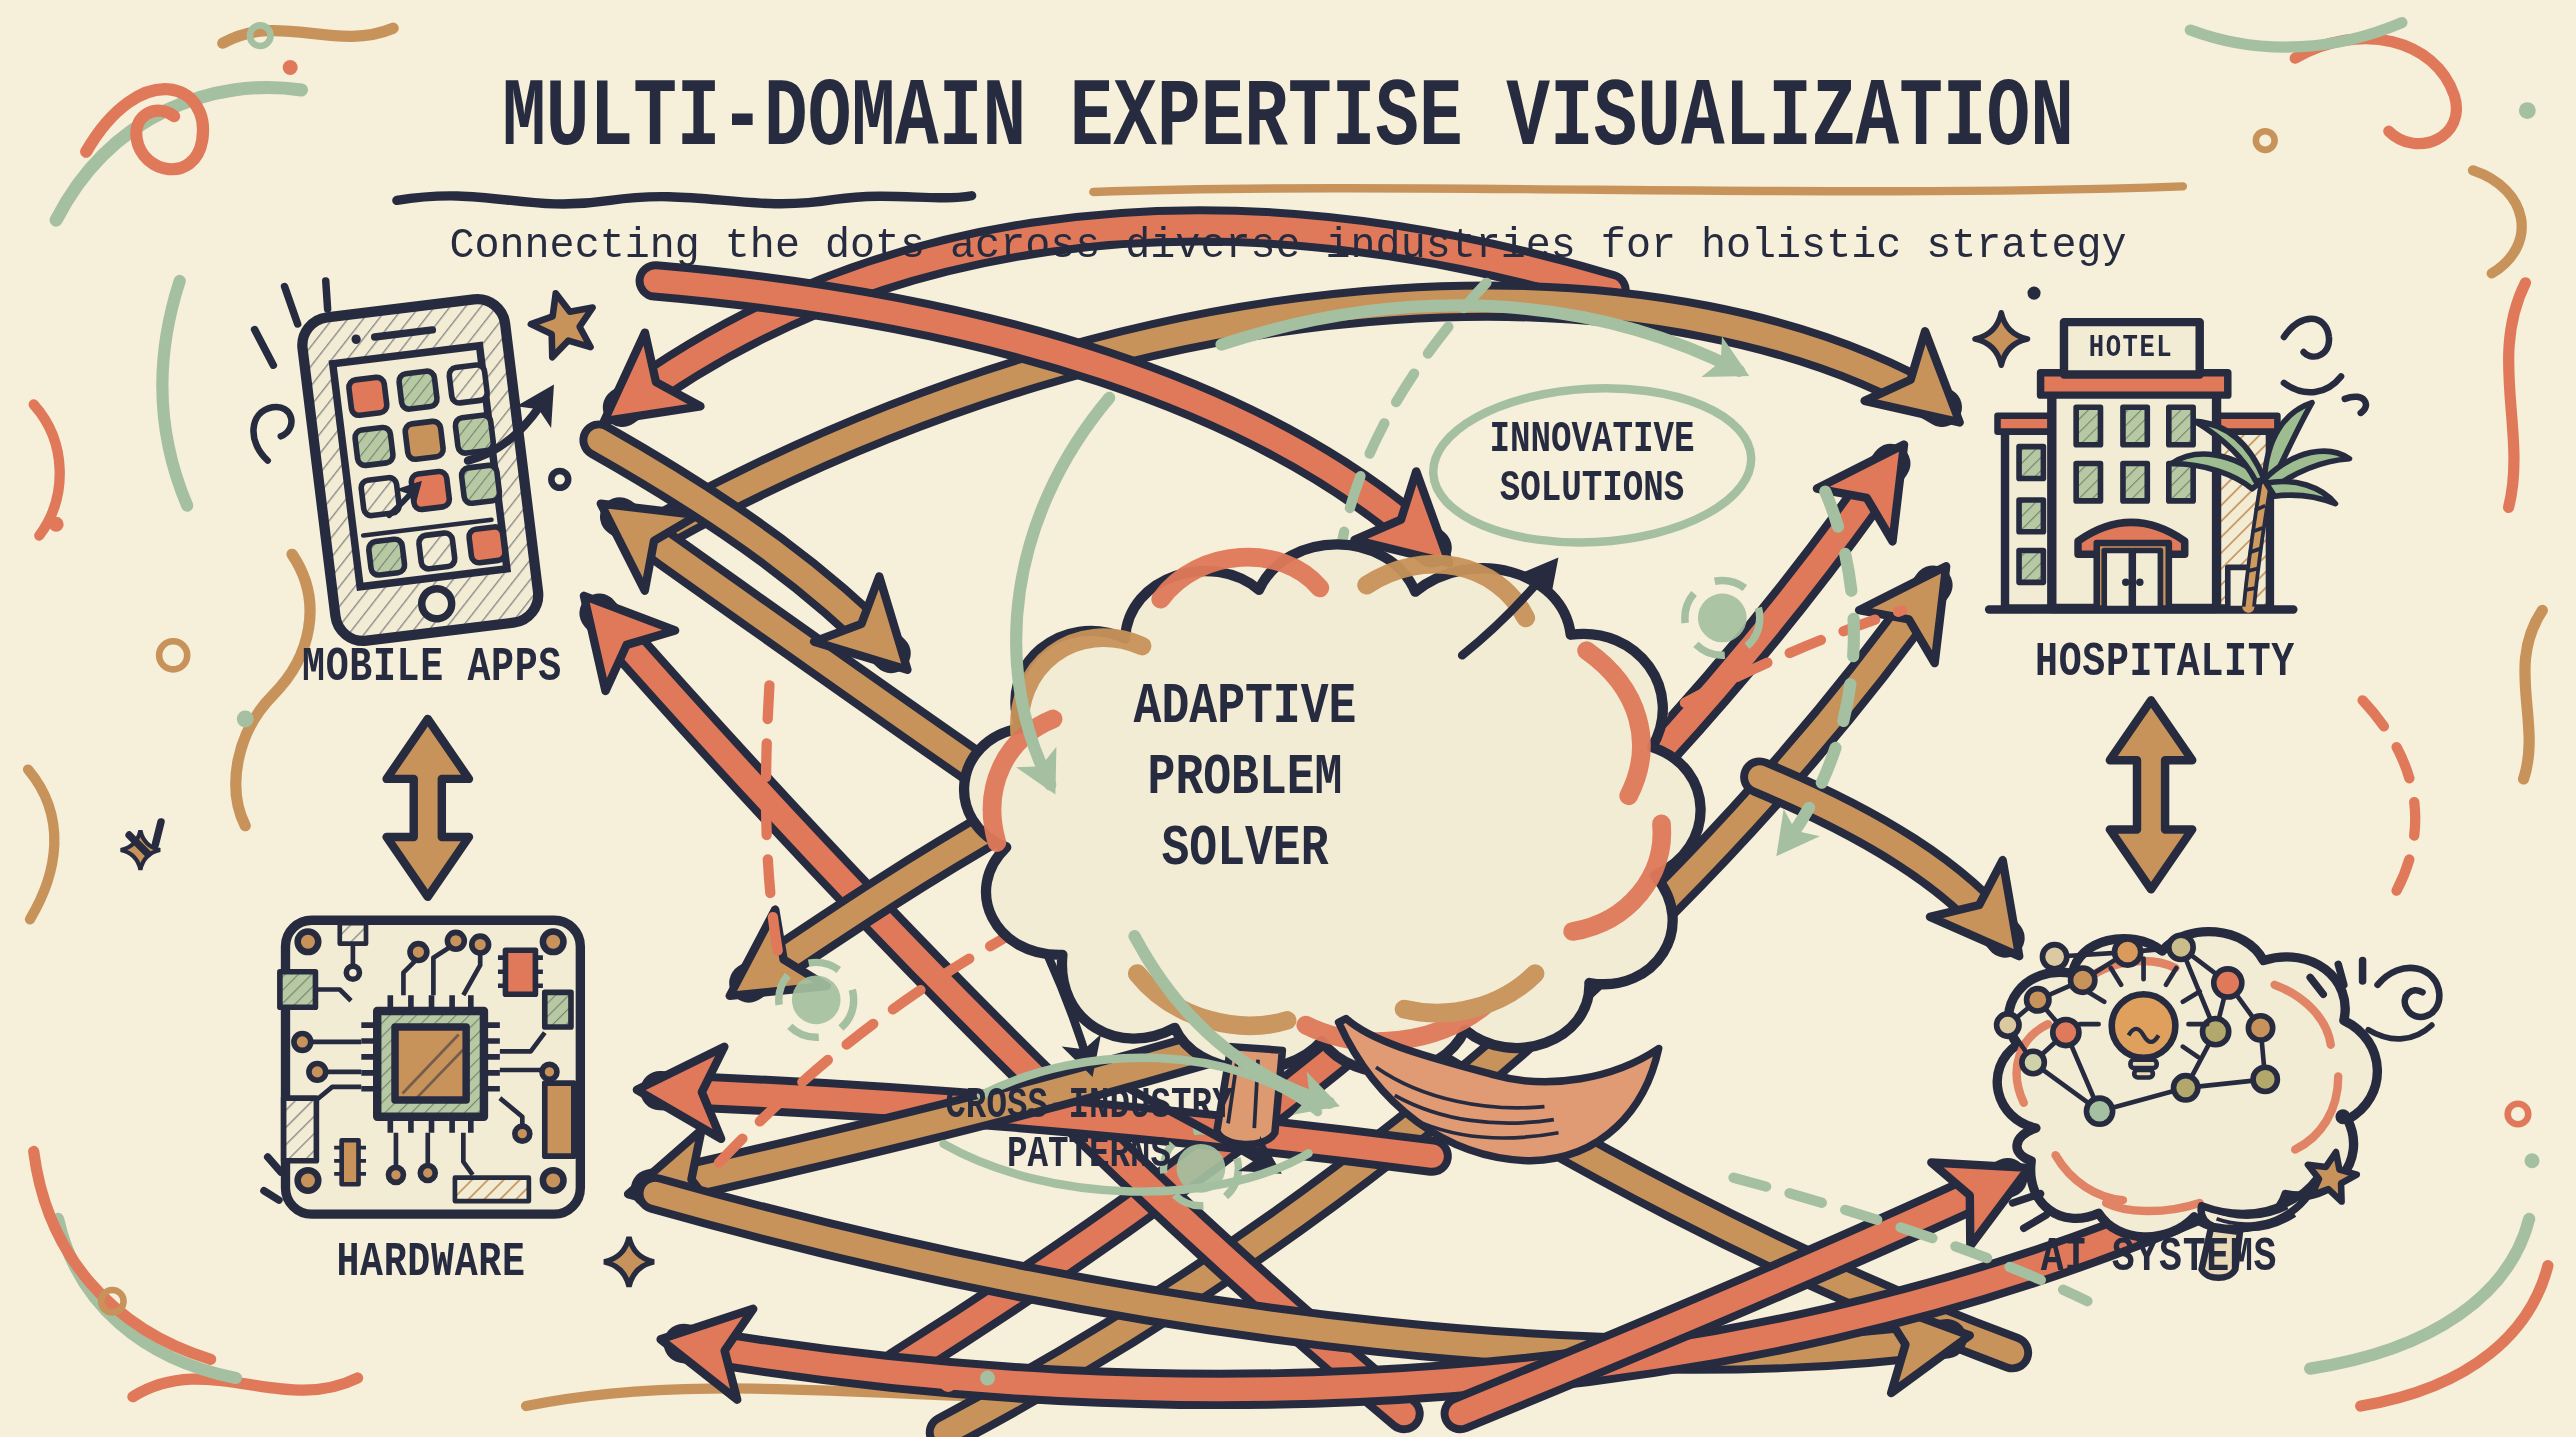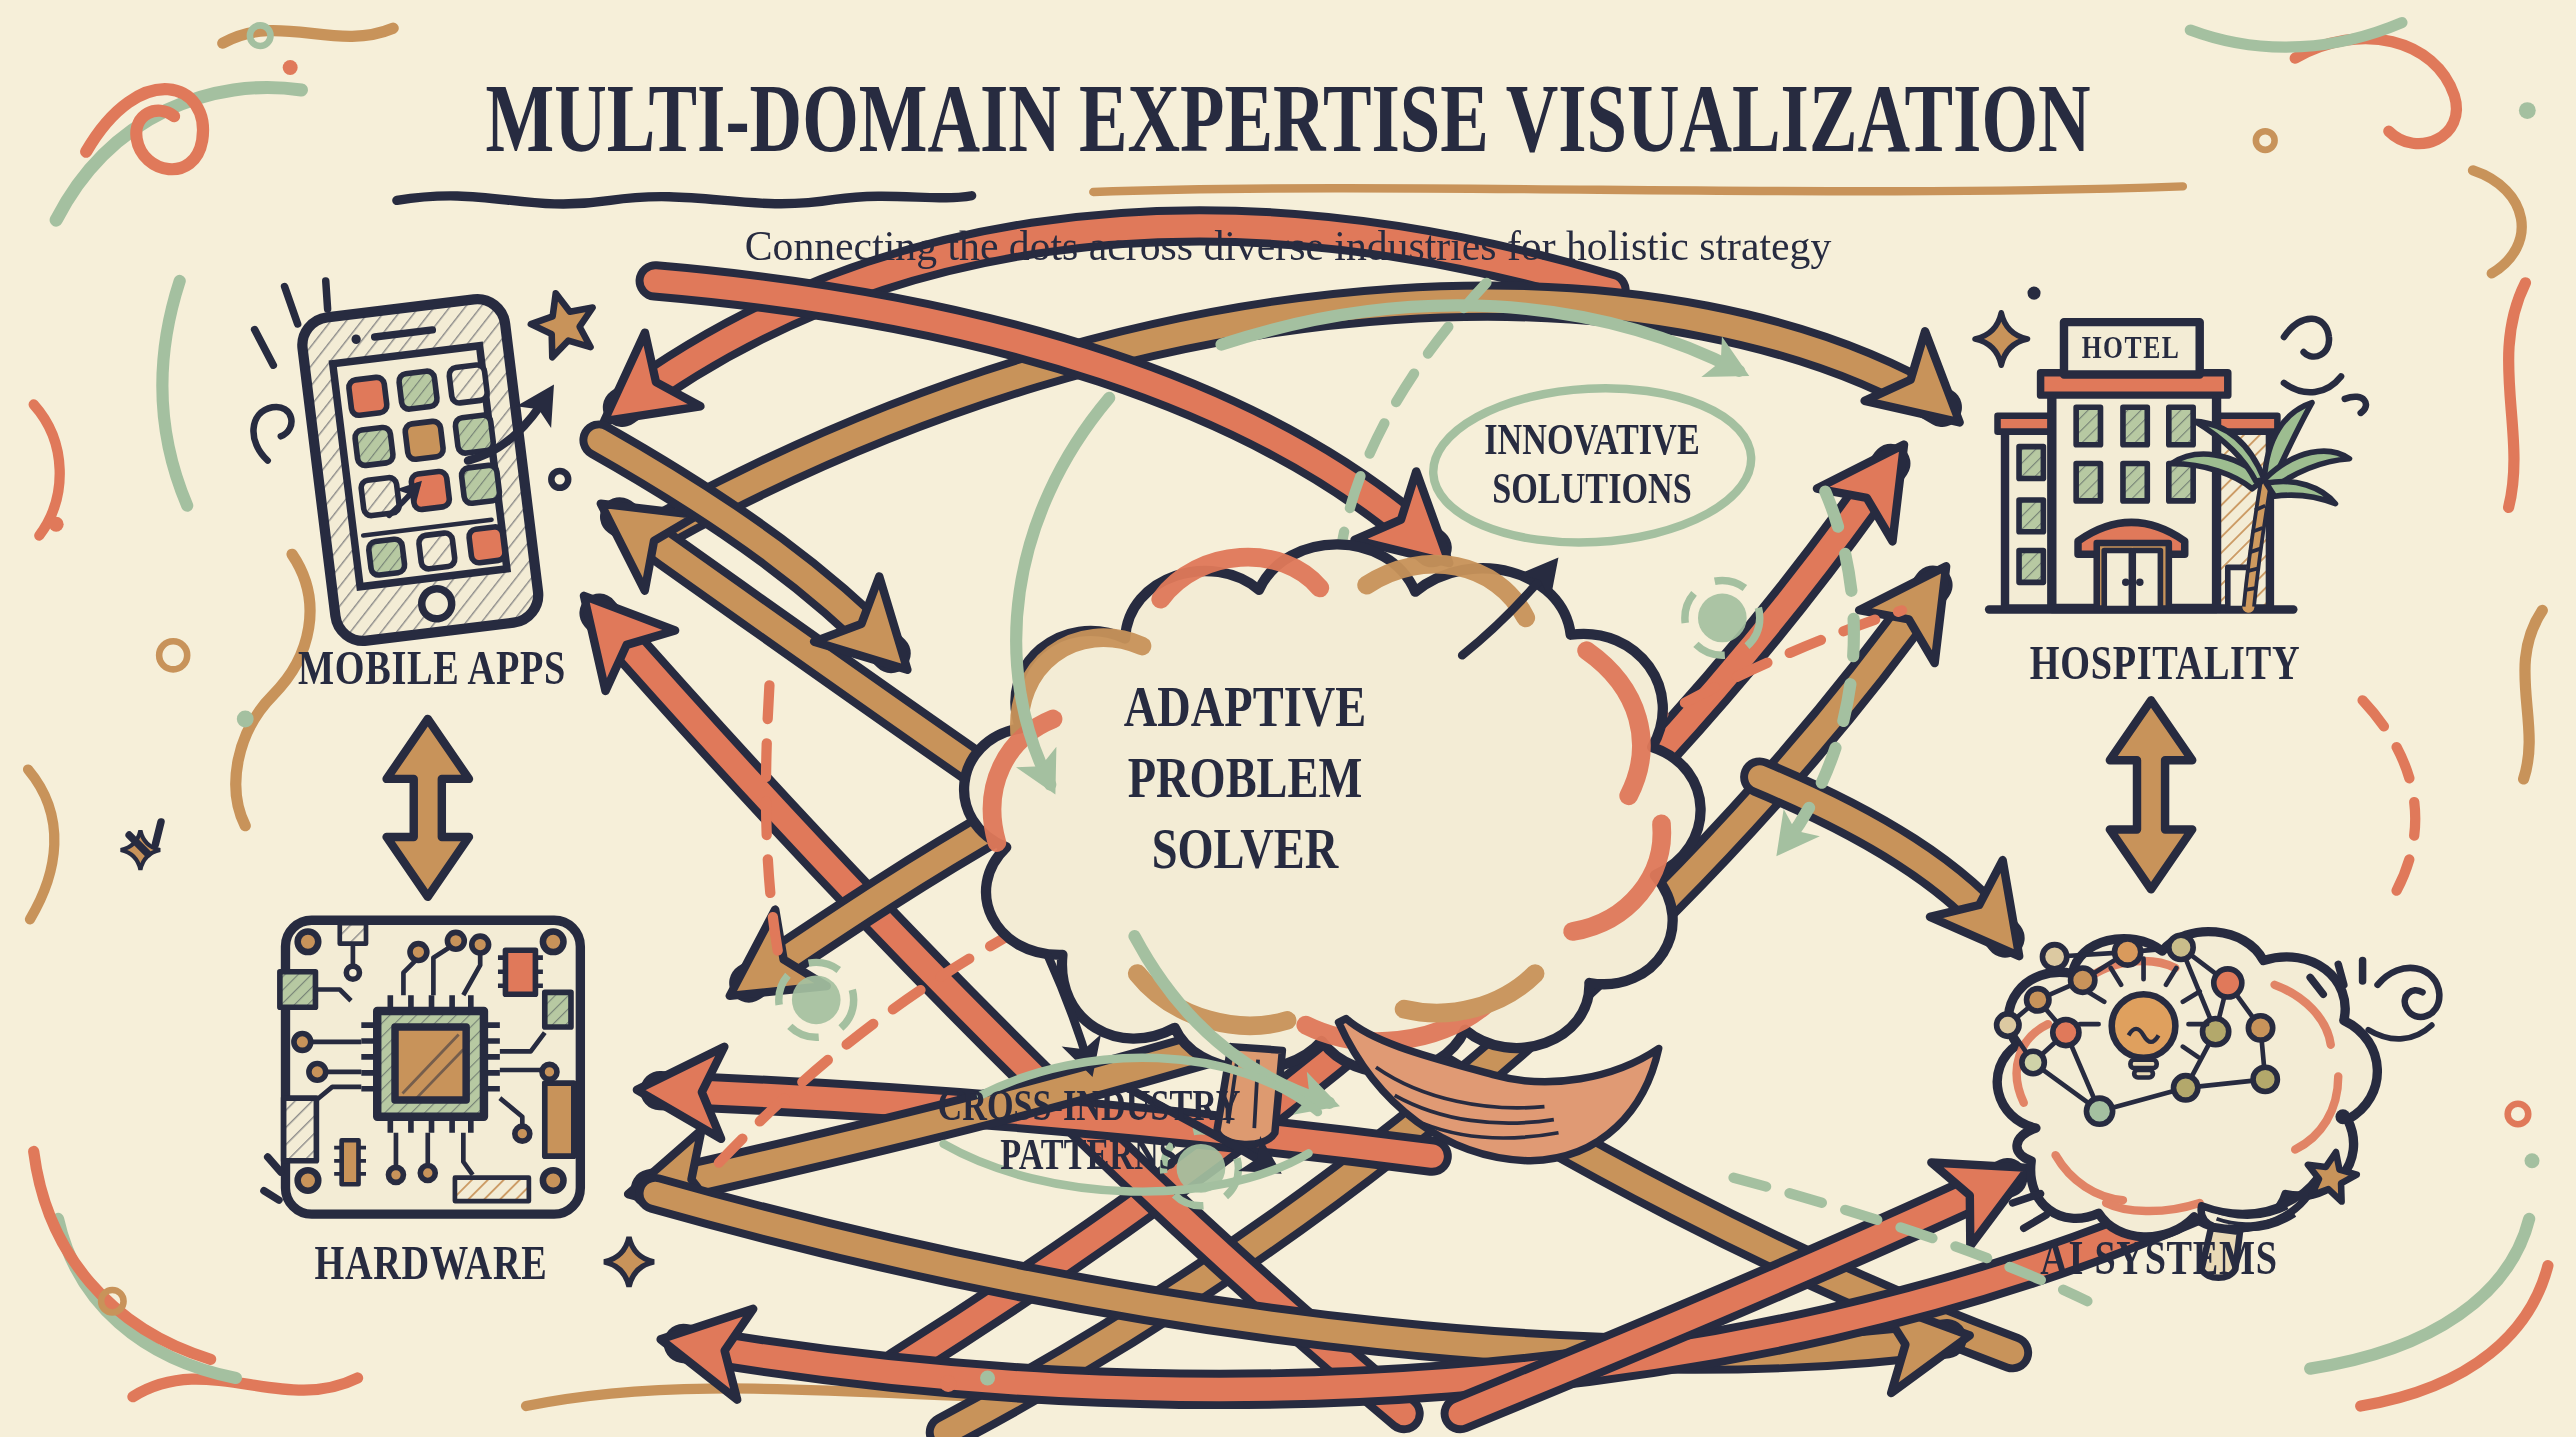--- a/index.html
+++ b/index.html
@@ -1,17 +1,17 @@
 <!DOCTYPE html>
 <html style="--bg: #f6efd9; --ink: #272b40;font-size:15px"><head>
 <meta charset="utf-8">
 <style>
   html,body{margin:0;padding:0;background:#e8e2cc;}
   .canvas{position:relative;width:2576px;height:1438px;overflow:hidden;
-          background:var(--bg,#f6efd9);font-family:Liberation Serif, serif;}
+          background:var(--bg,#f6efd9);font-family:Liberation Mono, monospace;}
   svg{position:absolute;inset:0;}
   .lbl{position:absolute;color:var(--ink,#272b40);text-align:center;white-space:nowrap;
        transform:translate(-50%,-50%);font-weight:bold;}
   .lbl span{display:block;}
   #title{font-size:97px;transform:translate(-50%,-50%) scaleX(.75);letter-spacing:0px;}
   #subtitle{font-size:43px;font-weight:normal;transform:translate(-50%,-50%) scaleX(.97);}
   .node-label{font-size:49px;transform:translate(-50%,-50%) scaleX(.78);letter-spacing:0.9px;}
   #cloud-label{font-size:58px;line-height:71px;transform:translate(-50%,-50%) scaleX(.8);}
   .callout{font-size:45px;line-height:49px;transform:translate(-50%,-50%) scaleX(.76);}
   #hotel-sign{font-size:32px;transform:translate(-50%,-50%) scaleX(.8);letter-spacing:1.9px;}

